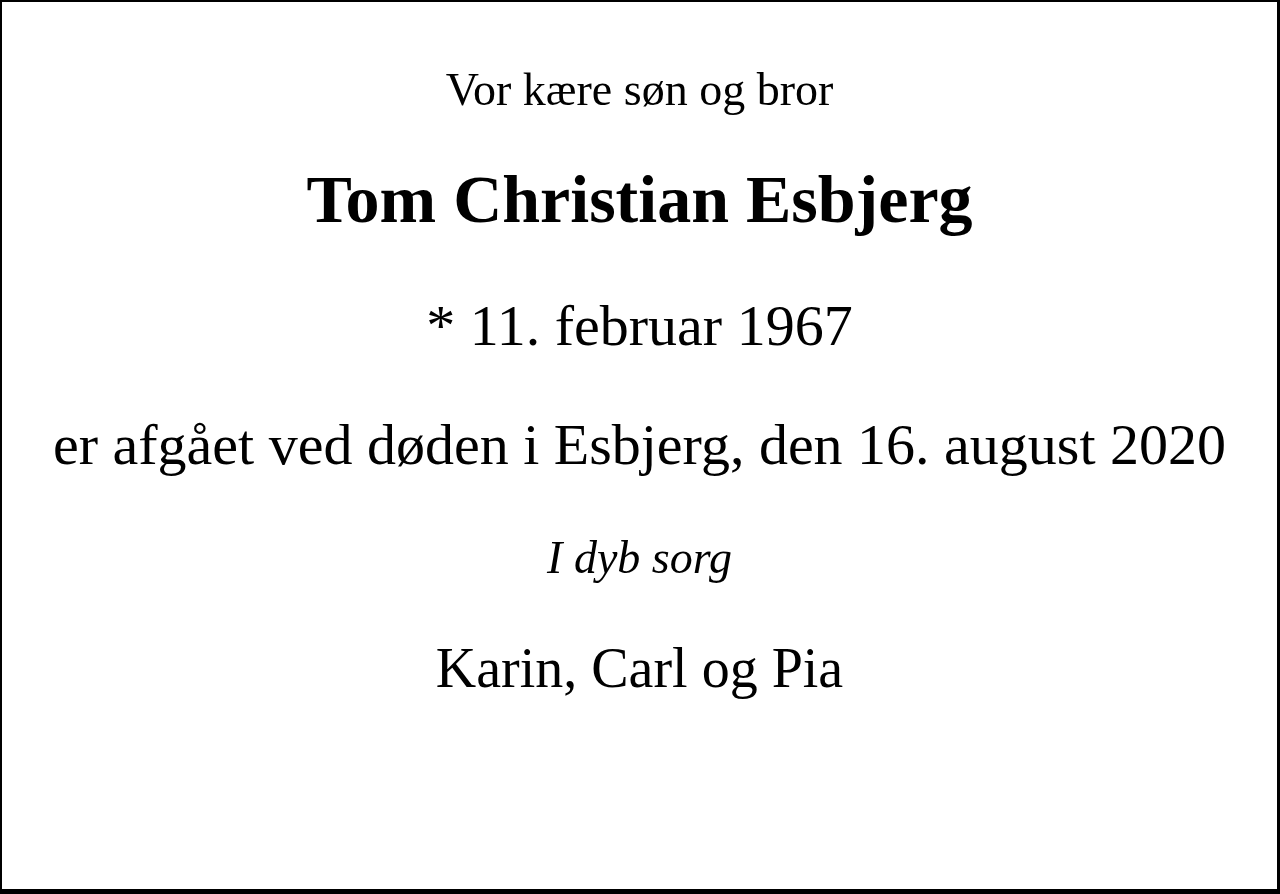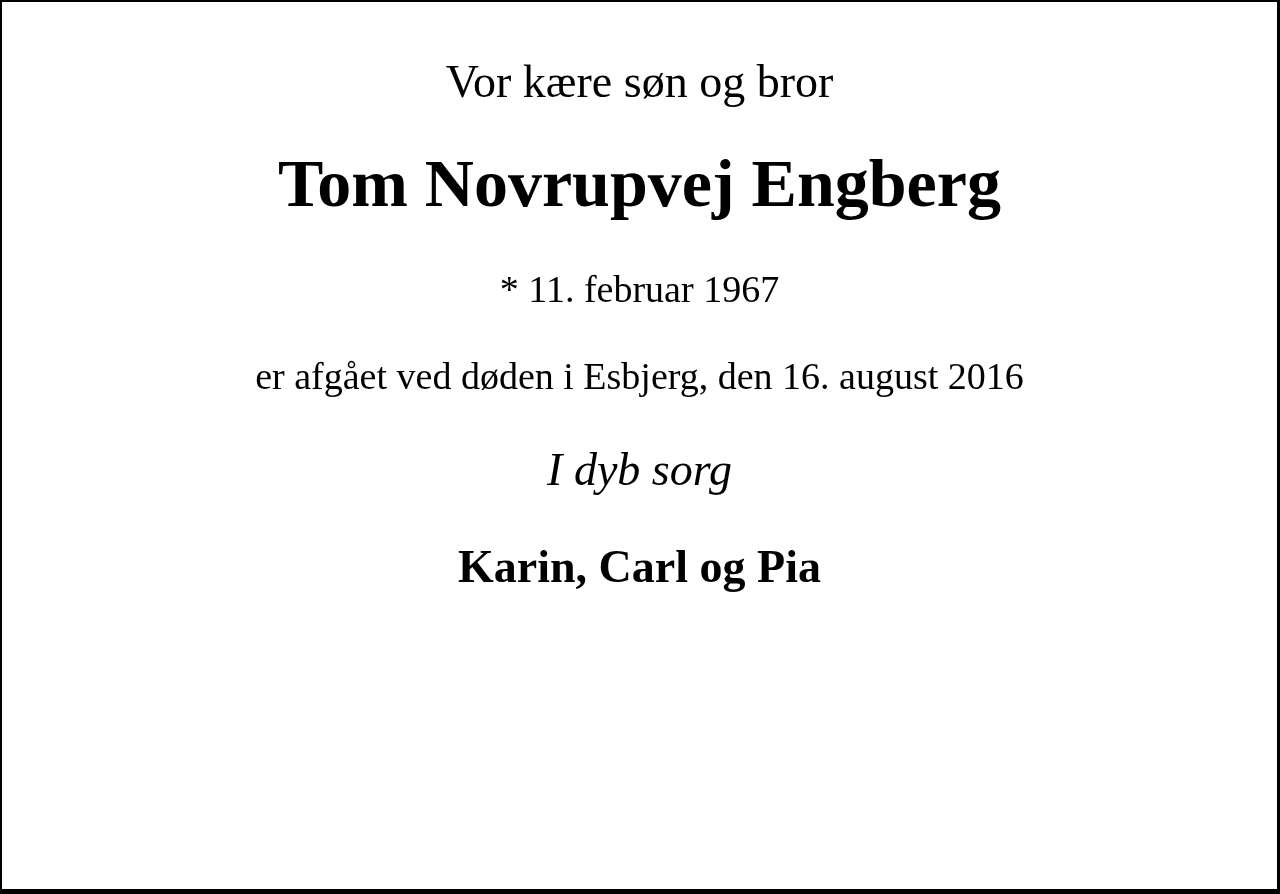--- a/index.html
+++ b/index.html
@@ -26,66 +26,66 @@
     overflow: hidden;
   }
   .notice {
     width: 100%;
     display: flex;
     flex-direction: column;
     align-items: center;
     text-align: center;
   }
   .notice p {
-    margin: 8px;
+    margin: 16px;
     padding: 0;
   }
   .intro {
     font-size: 46px;
     line-height: 1.2;
   }
   .deceased-name {
     font-size: 68px;
     font-weight: bold;
     line-height: 1.2;
     margin-top: 26px !important;
   }
   .birth-line,
   .death-line,
   .behalf-line {
-    font-size: 38px;
+    font-size: 58px;
     line-height: 1.2;
     margin-top: 34px !important;
   }
   .sorrow-line {
     font-size: 46px;
     font-style: italic;
     line-height: 1.2;
     margin-top: 34px !important;
     text-align: center;
   }
   .family-line {
-    font-size: 46px;
-    font-weight: bold;
+    font-size: 56px;
+    font-weight: normal;
     line-height: 1.2;
     margin-top: 34px !important;
   }
   .funeral-paragraph {
     font-size: 46px;
     line-height: 1.22;
     margin-top: 32px !important;
     max-width: 1170px;
     text-align: center;
   }
 </style>
 </head>
 <body>
 
 <div class="page">
   <div class="notice">
     <p class="intro">Vor kære søn og bror</p>
-    <p class="deceased-name">Tom Novrupvej Engberg</p>
+    <p class="deceased-name">Tom Christian Esbjerg</p>
     <p class="birth-line">* 11. februar 1967</p>
-    <p class="death-line">er afgået ved døden i Esbjerg, den 16. august 2016</p>
+    <p class="death-line">er afgået ved døden i Esbjerg, den 16. august 2020</p>
     <p class="sorrow-line">I dyb sorg</p>
     <p class="family-line">Karin, Carl og Pia</p>
   </div>
 </div>
 
 </body></html>

